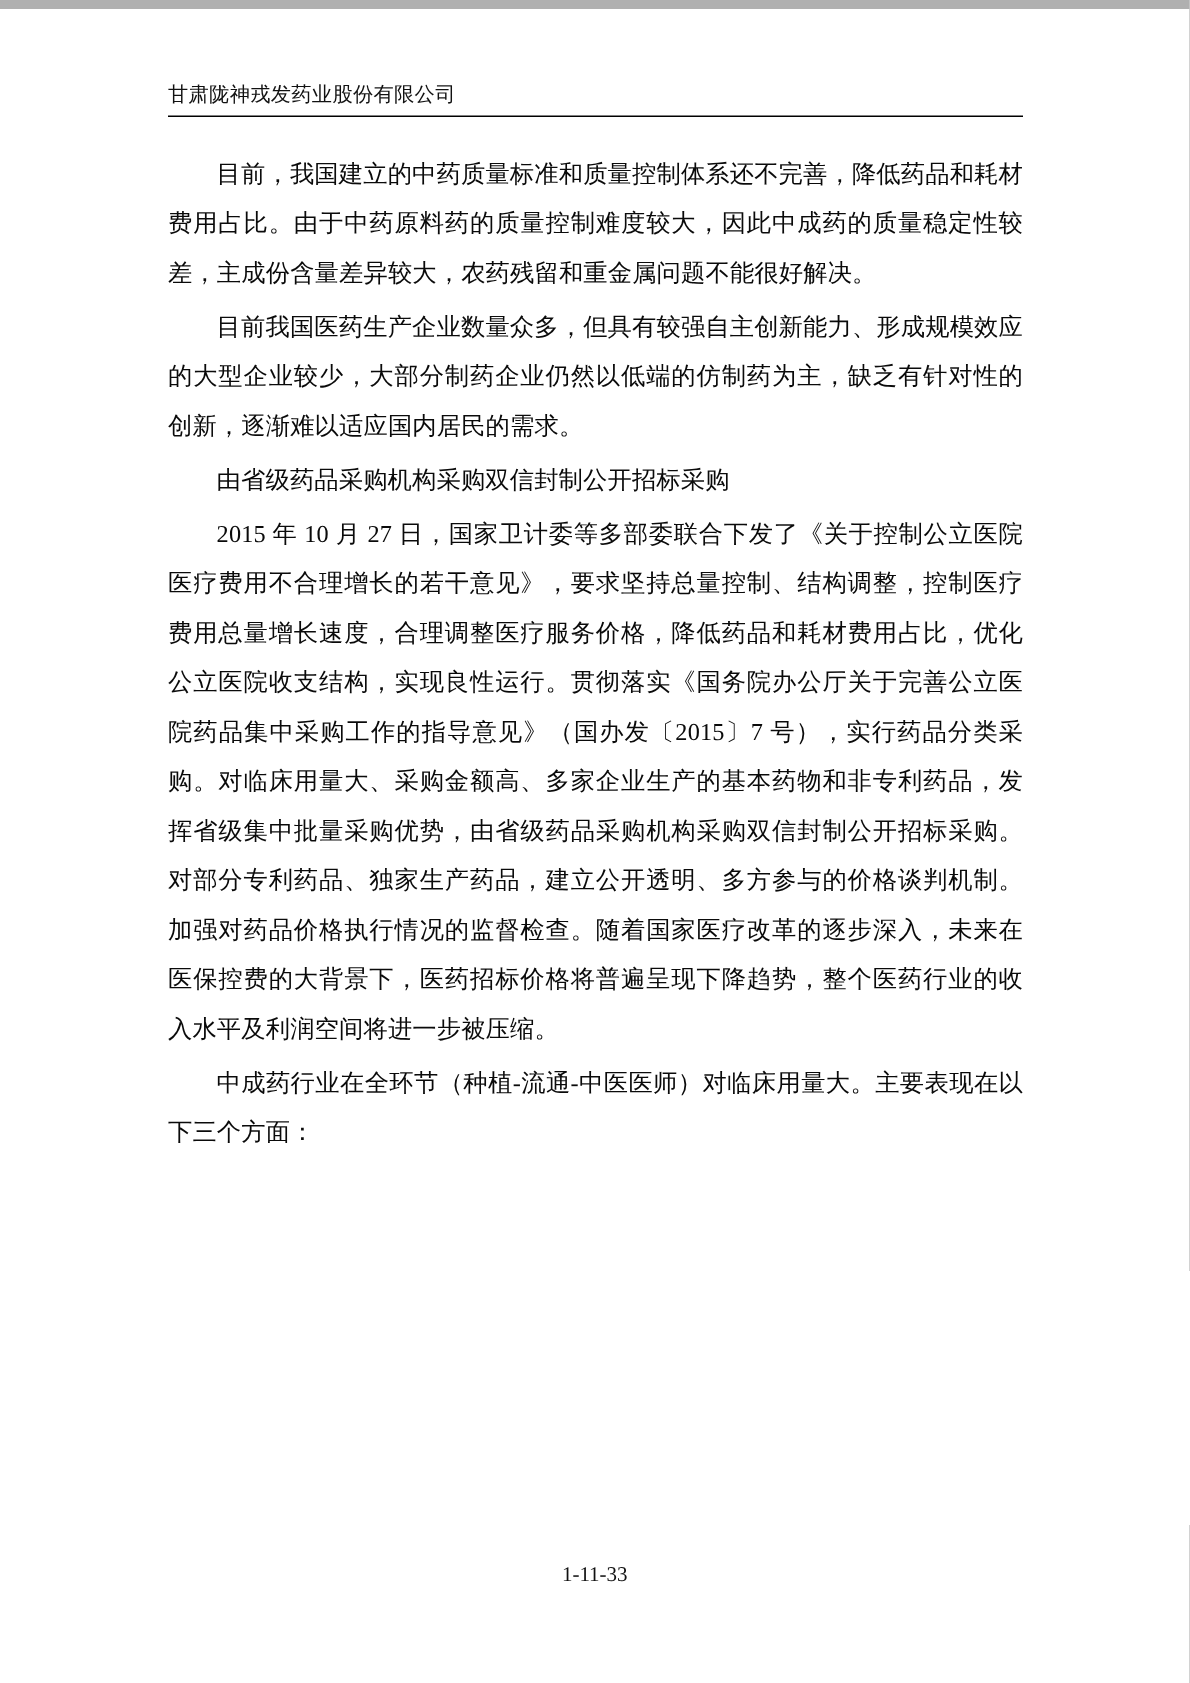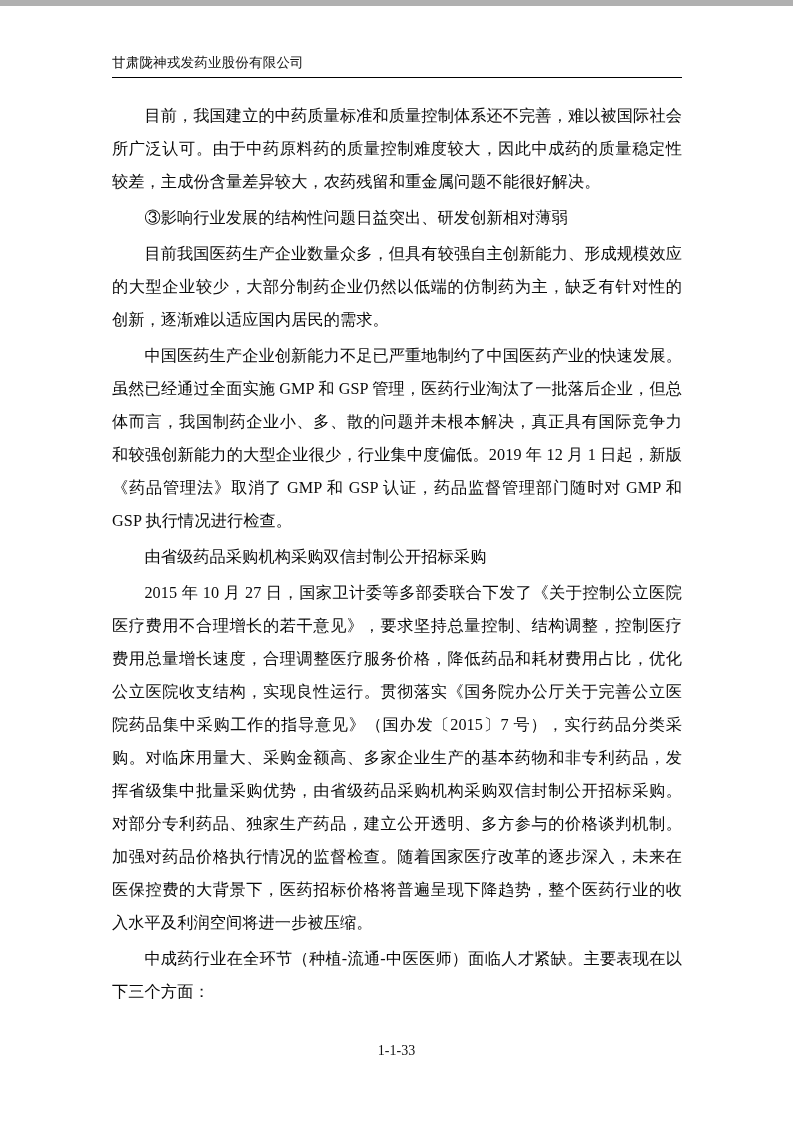--- a/index.html
+++ b/index.html
@@ -79,28 +79,26 @@
 <div class="page">
 
   <div class="page-inner">
 
     <div class="header">
       <span class="header-left">甘肃陇神戎发药业股份有限公司</span>
     </div>
     <div class="header-rule"></div>
 
     <div class="body-text">
-      <p class="indent">目前，我国建立的中药质量标准和质量控制体系还不完善，难以被国际社会所广泛认可。由于中药原料药的质量控制难度较大，因此中成药的质量稳定性较差，主成份含量差异较大，农药残留和重金属问题不能很好解决。</p>
-      <p class="heading">③影响行业发展的结构性问题日益突出、研发创新相对薄弱</p>
+      <p class="indent">目前，我国建立的中药质量标准和质量控制体系还不完善，降低药品和耗材费用占比。由于中药原料药的质量控制难度较大，因此中成药的质量稳定性较差，主成份含量差异较大，农药残留和重金属问题不能很好解决。</p>
       <p class="indent">目前我国医药生产企业数量众多，但具有较强自主创新能力、形成规模效应的大型企业较少，大部分制药企业仍然以低端的仿制药为主，缺乏有针对性的创新，逐渐难以适应国内居民的需求。</p>
-      <p class="indent">中国医药生产企业创新能力不足已严重地制约了中国医药产业的快速发展。虽然已经通过全面实施 GMP 和 GSP 管理，医药行业淘汰了一批落后企业，但总体而言，我国制药企业小、多、散的问题并未根本解决，真正具有国际竞争力和较强创新能力的大型企业很少，行业集中度偏低。2019 年 12 月 1 日起，新版《药品管理法》取消了 GMP 和 GSP 认证，药品监督管理部门随时对 GMP 和 GSP 执行情况进行检查。</p>
       <p class="heading">由省级药品采购机构采购双信封制公开招标采购</p>
       <p class="indent">2015 年 10 月 27 日，国家卫计委等多部委联合下发了《关于控制公立医院医疗费用不合理增长的若干意见》，要求坚持总量控制、结构调整，控制医疗费用总量增长速度，合理调整医疗服务价格，降低药品和耗材费用占比，优化公立医院收支结构，实现良性运行。贯彻落实《国务院办公厅关于完善公立医院药品集中采购工作的指导意见》（国办发〔2015〕7 号），实行药品分类采购。对临床用量大、采购金额高、多家企业生产的基本药物和非专利药品，发挥省级集中批量采购优势，由省级药品采购机构采购双信封制公开招标采购。对部分专利药品、独家生产药品，建立公开透明、多方参与的价格谈判机制。加强对药品价格执行情况的监督检查。随着国家医疗改革的逐步深入，未来在医保控费的大背景下，医药招标价格将普遍呈现下降趋势，整个医药行业的收入水平及利润空间将进一步被压缩。</p>
-      <p class="indent">中成药行业在全环节（种植-流通-中医医师）面临人才紧缺。主要表现在以下三个方面：</p>
+      <p class="indent">中成药行业在全环节（种植-流通-中医医师）对临床用量大。主要表现在以下三个方面：</p>
     </div>
 
   </div>
 
   <div class="footer">
-    <span>1-1-33</span>
+    <span>1-11-33</span>
   </div>
 
 </div>
 
 </body></html>

